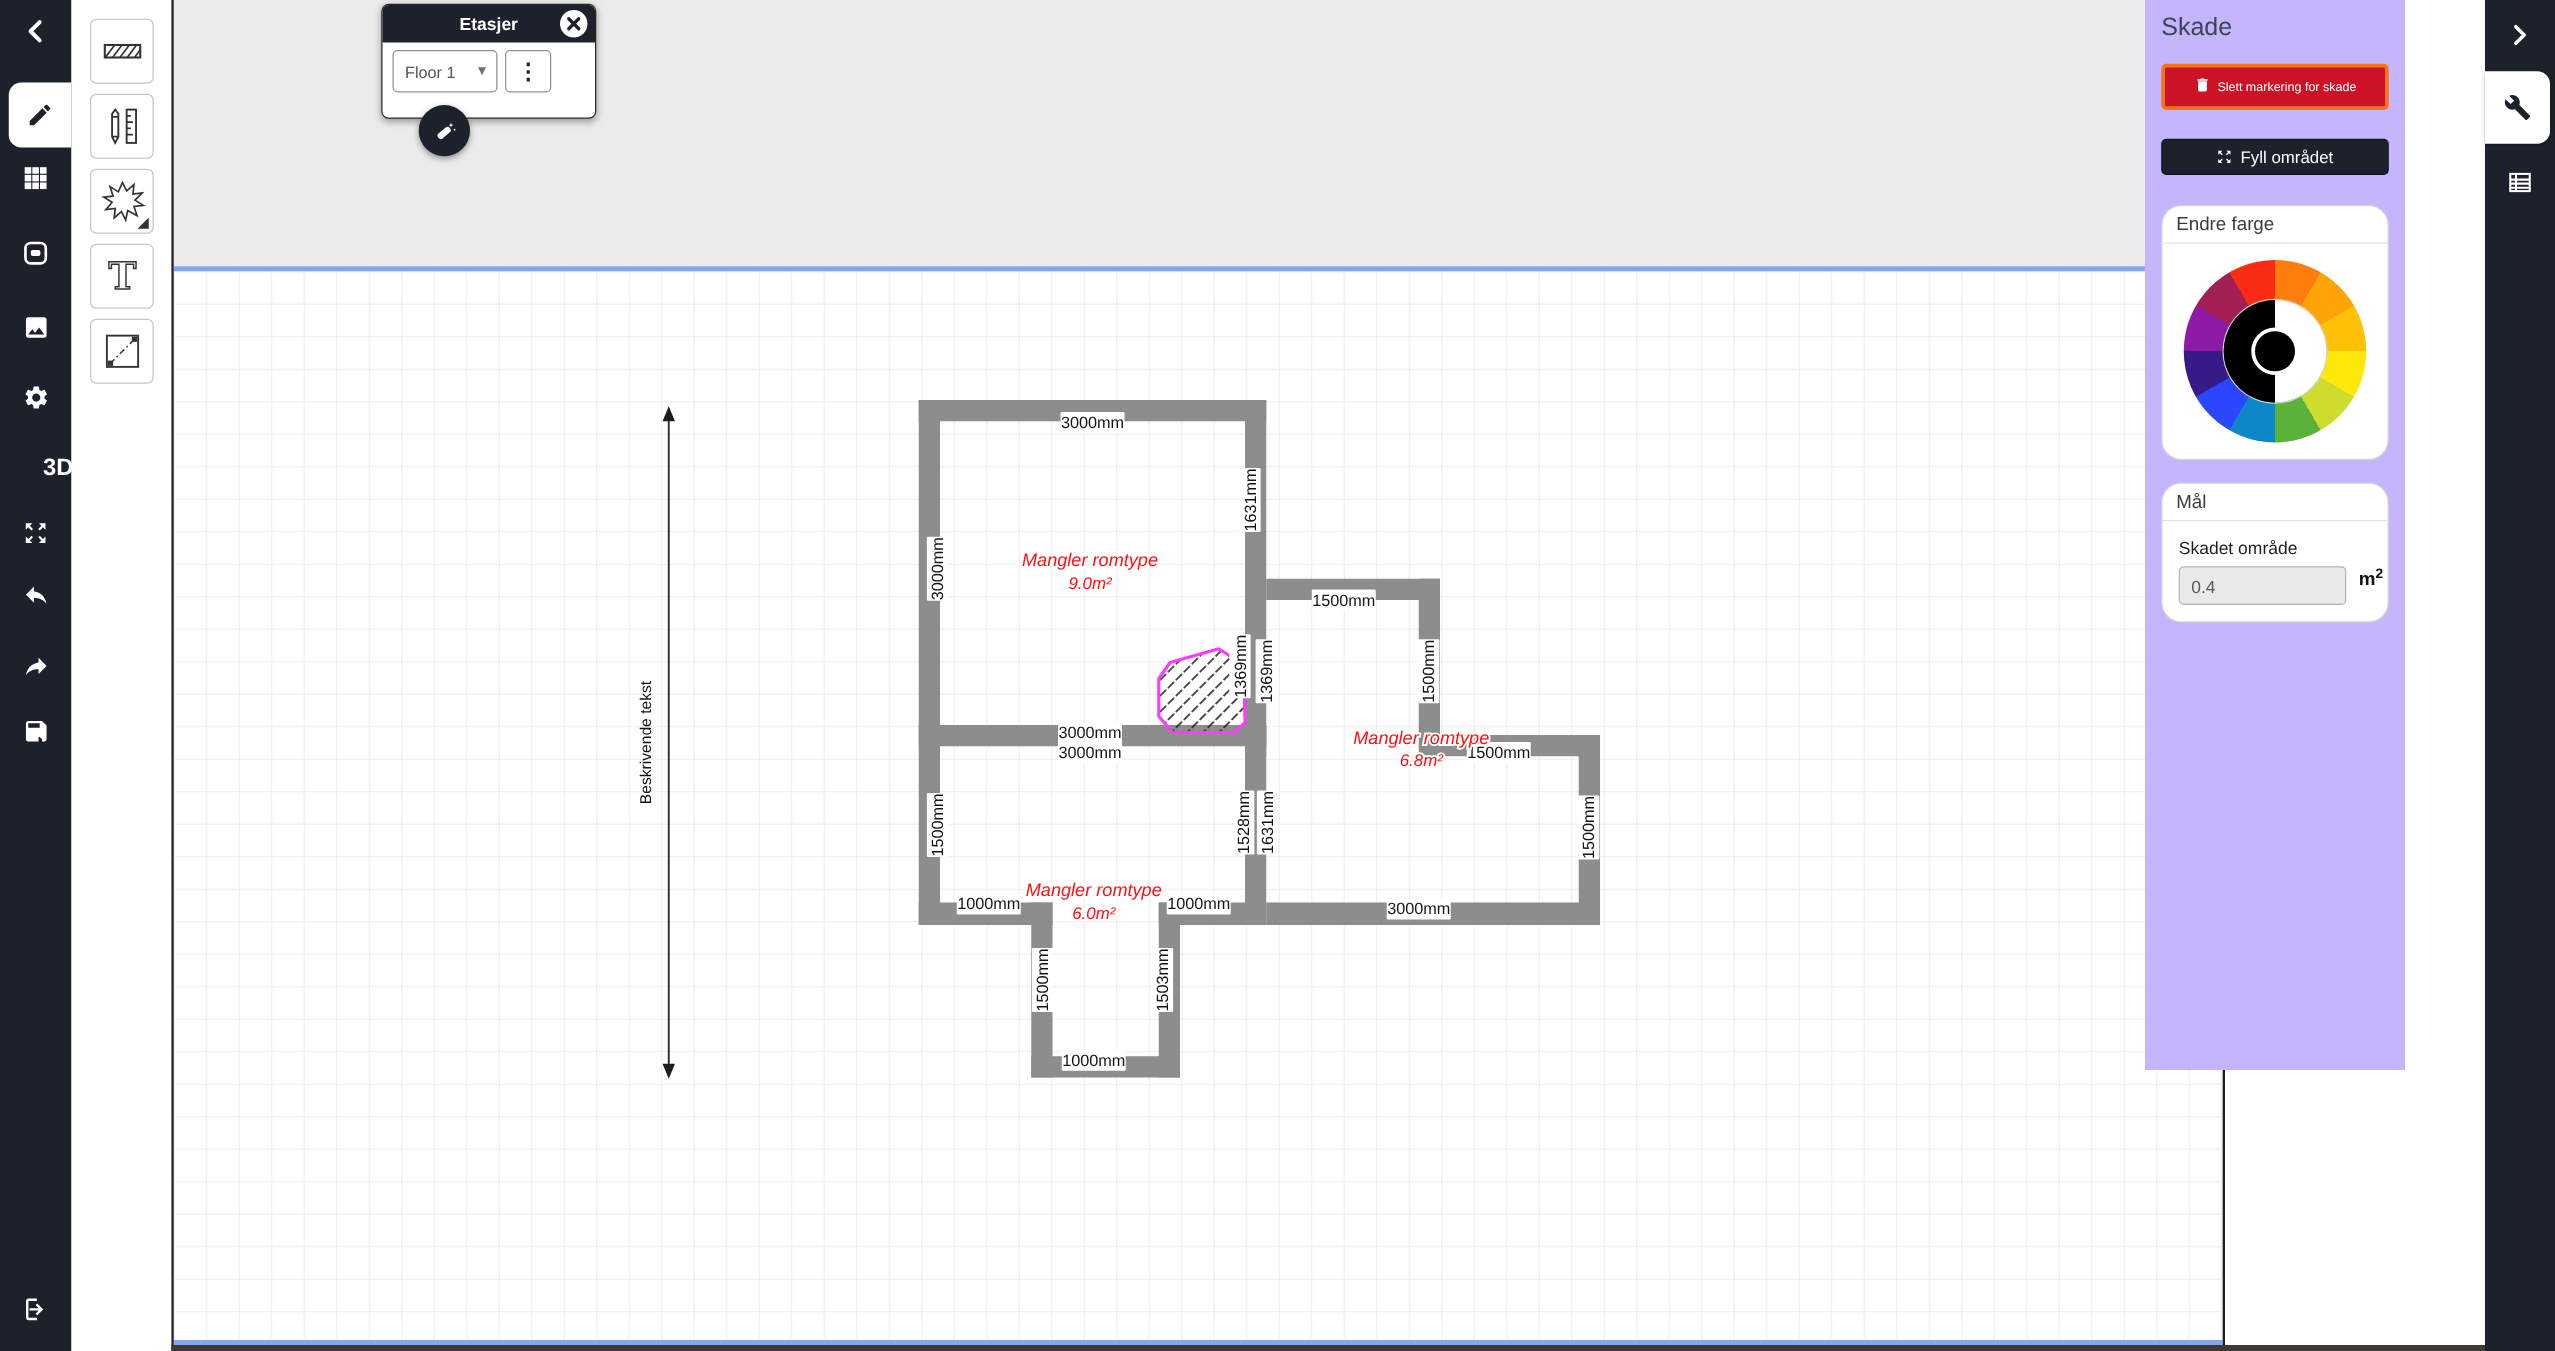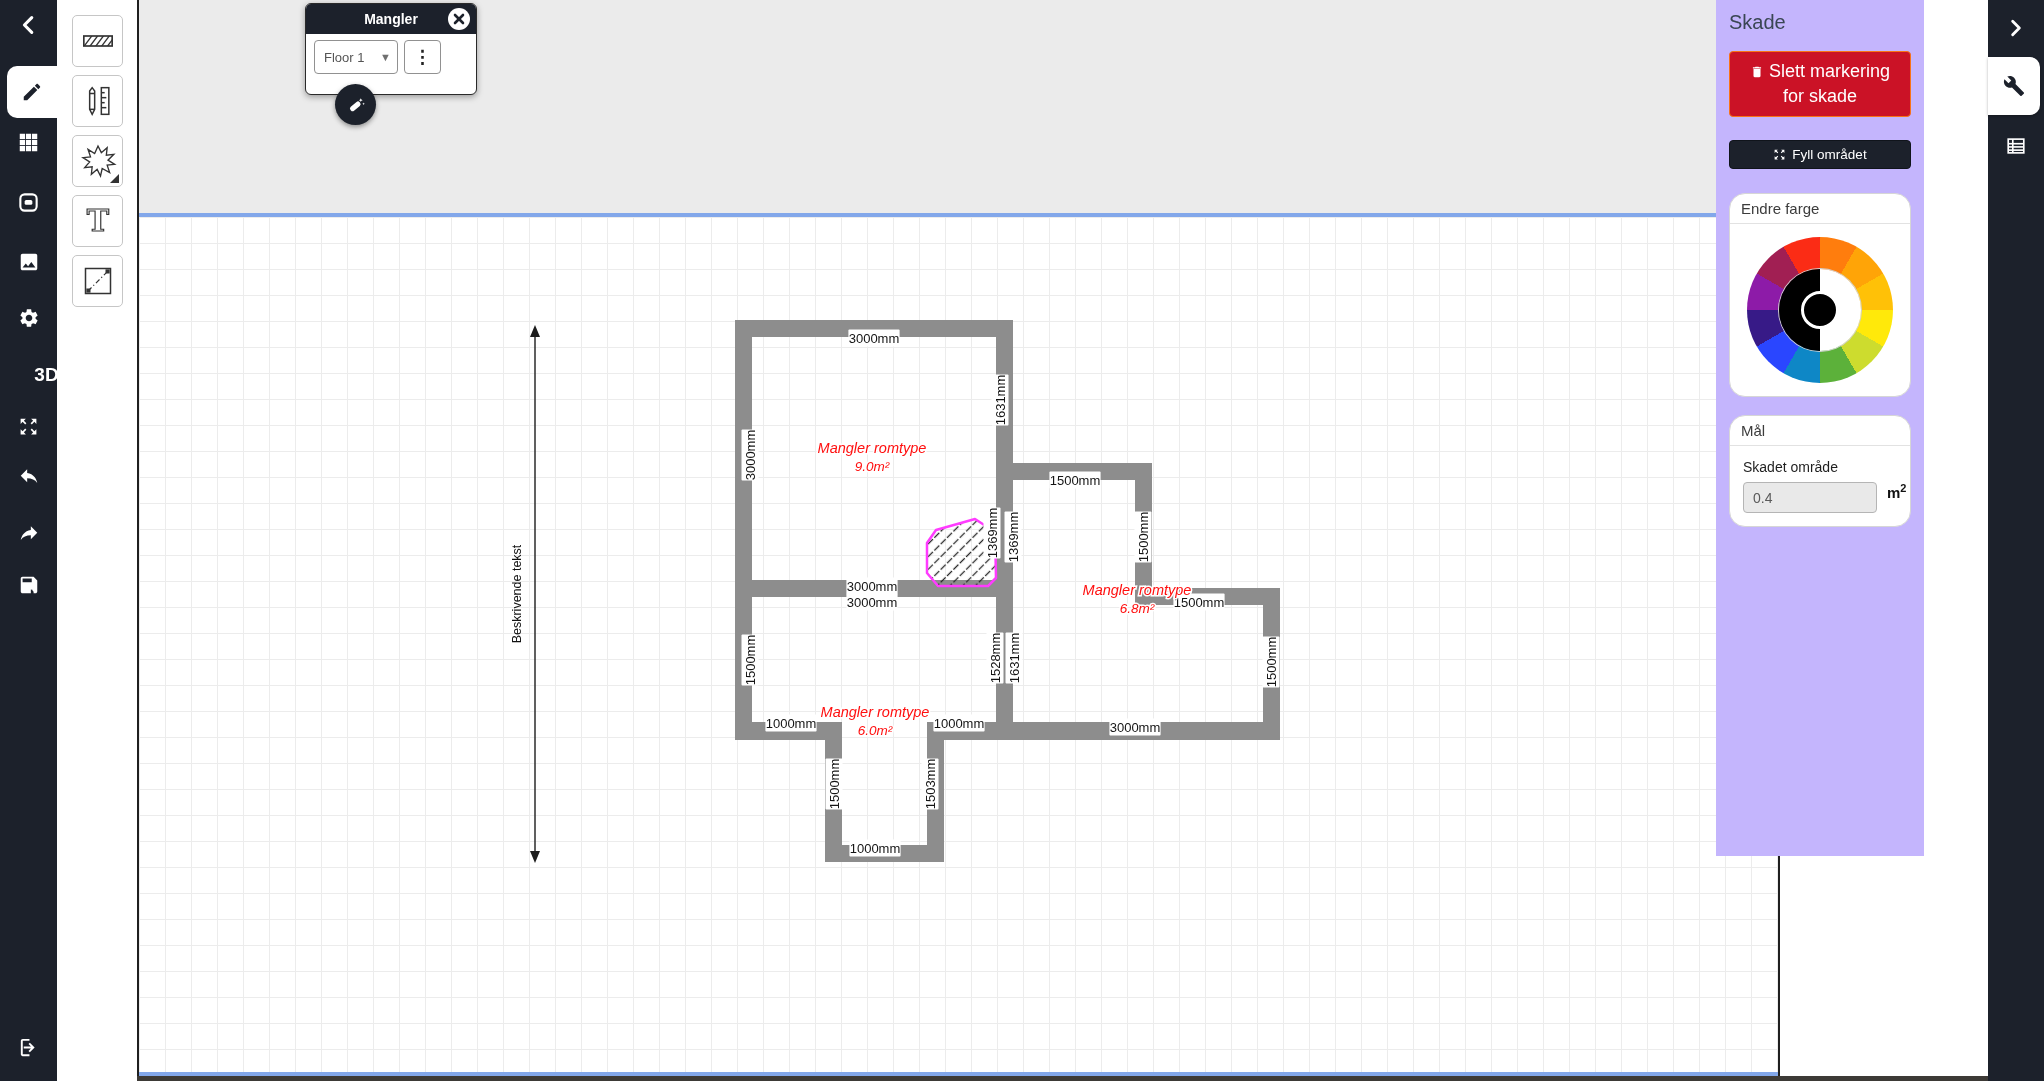--- a/index.html
+++ b/index.html
@@ -36,21 +36,21 @@
   .floors-close { position:absolute; right:6px; top:4px; width:22px; height:22px; background:#fff; border-radius:50%; display:flex; align-items:center; justify-content:center; color:#1c212b; font-size:13px; font-weight:bold; cursor:pointer; }
   .floors-body { display:flex; gap:6px; padding:6px 8px 20px 8px; }
   .floor-select { width:84px; height:34px; border:1px solid #919191; border-radius:4px; background:#fff; display:flex; align-items:center; padding:0 6px 0 9px; font-size:13px; color:#555; cursor:pointer; }
   .floor-select .caret { margin-left:auto; color:#707070; font-size:11px; }
   .kebab-btn { width:37px; height:34px; border:1px solid #919191; border-radius:4px; background:#fff; display:flex; align-items:center; justify-content:center; font-size:18px; font-weight:bold; color:#222; cursor:pointer; }
   .wand-btn { position:absolute; left:196px; top:84px; width:41px; height:41px; border-radius:50%; background:#1c212b; display:flex; align-items:center; justify-content:center; box-shadow:0 2px 5px rgba(0,0,0,.4); z-index:10; cursor:pointer; }
 
   
   .right-panel { position:absolute; left:1716px; top:0; width:208px; height:856px; background:#c4b5fd; z-index:20; padding:0 13px; }
   .rp-title { font-size:20px; color:#3a4654; margin-top:11px; }
-  .btn-danger { margin-top:17px; width:100%; background:#cb1226; color:#fff; border:1px solid #f97316; border-radius:4px; font-size:18px; line-height:1.4; padding:7px 8px; text-align:center; cursor:pointer; font-family:"Liberation Sans",sans-serif; }
+  .btn-danger { margin-top:17px; width:100%; background:#cb1226; color:#fff; border:3px solid #f97316; border-radius:4px; font-size:10px; line-height:1.4; padding:7px 8px; text-align:center; cursor:pointer; font-family:"Liberation Sans",sans-serif; }
   .btn-dark { margin-top:23px; width:100%; background:#1c212b; color:#fff; border:1px solid #10141b; border-radius:4px; font-size:13.5px; padding:6px 8px; cursor:pointer; display:flex; align-items:center; justify-content:center; gap:6px; font-family:"Liberation Sans",sans-serif; }
   .btn-ico { vertical-align:-2px; margin-right:5px; }
   .card { margin-top:24px; border:1px solid #d6d6d6; border-radius:16px; background:#fff; }
   .card + .card { margin-top:18px; }
   .card-header { padding:6px 11px; font-size:15px; color:#3c3c3c; border-bottom:1px solid #e2e2e2; }
   .card-body { padding:13px; }
   .wheel-wrap { display:flex; justify-content:center; }
   .wheel { position:relative; width:146px; height:146px; border-radius:50%; }
   .wheel-inner { position:absolute; left:50%; top:50%; width:82px; height:82px; transform:translate(-50%,-50%); border-radius:50%; background:linear-gradient(90deg,#000 0 50%,#fff 50% 100%); box-shadow:0 0 0 1px #d0d0d0; }
   .wheel-dot { position:absolute; left:50%; top:50%; width:38px; height:38px; transform:translate(-50%,-50%); border-radius:50%; background:#000; border:3px solid #fff; }
@@ -309,21 +309,21 @@
         <text x="873" y="717" font-size="14.5" text-anchor="middle" font-family="Liberation Sans, sans-serif" fill="#ff0f0f" font-style="italic" paint-order="stroke" stroke="#ffffff" stroke-width="3">Mangler romtype</text>
         <text x="873" y="735" font-size="13.5" text-anchor="middle" font-family="Liberation Sans, sans-serif" fill="#ff0f0f" font-style="italic" paint-order="stroke" stroke="#ffffff" stroke-width="3">6.0m²</text>
         <line x1="533" y1="334" x2="533" y2="854" stroke="#2b2b2b" stroke-width="1.5"></line>
         <polygon points="528,337 538,337 533,325" fill="#1d1d1d"></polygon>
         <polygon points="528,851 538,851 533,863" fill="#1d1d1d"></polygon>
         <text x="519" y="594" text-anchor="middle" font-size="12.5" font-family="Liberation Sans, sans-serif" fill="#111" transform="rotate(-90 519 594)">Beskrivende tekst</text>
       </svg>
 
     <div class="floors-panel">
       <div class="floors-header">
-        <span class="floors-title">Mangler</span>
+        <span class="floors-title">Etasjer</span>
         <span class="floors-close">
           <svg width="12" height="12" viewBox="0 0 12 12">
               <line x1="2" y1="2" x2="10" y2="10" stroke="#1c212b" stroke-width="2.6" stroke-linecap="round"></line>
               <line x1="10" y1="2" x2="2" y2="10" stroke="#1c212b" stroke-width="2.6" stroke-linecap="round"></line>
             </svg>
         </span>
       </div>
       <div class="floors-body">
         <div class="floor-select">
           <span>Floor 1</span>

